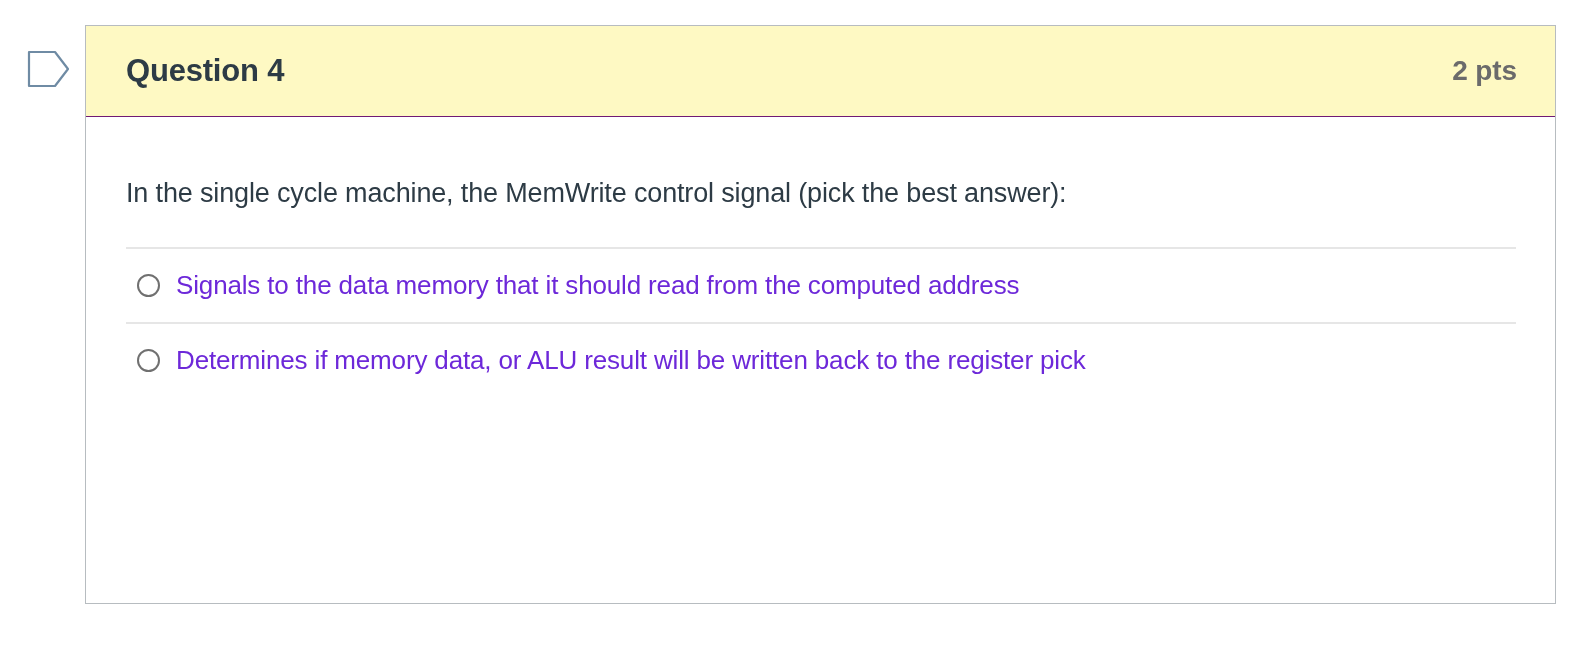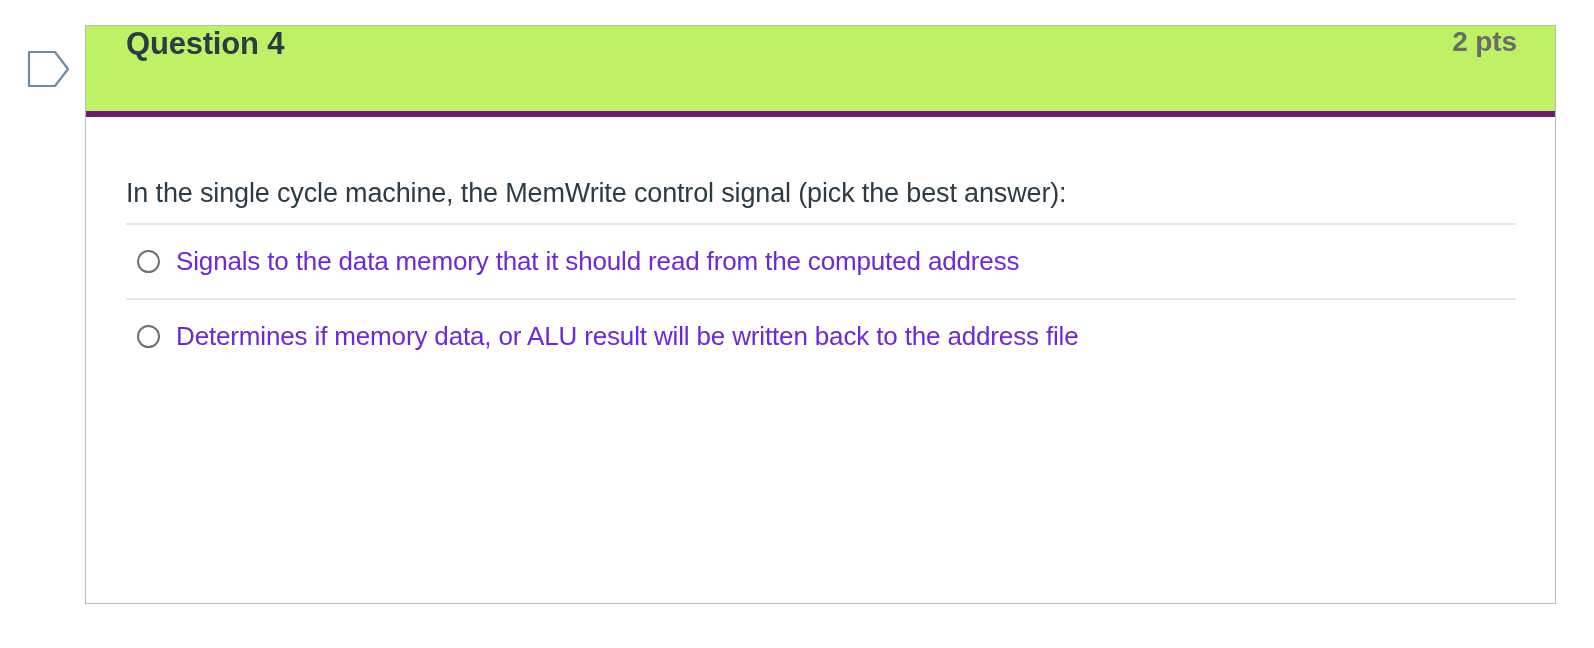--- a/index.html
+++ b/index.html
@@ -39,23 +39,24 @@
     width: 1471px;
     height: 579px;
     border: 1px solid #b7bcc0;
     box-sizing: border-box;
     background: #ffffff;
   }
 
   .question-header {
     height: 91px;
     box-sizing: border-box;
-    background: #bef264;
-    border-bottom: 6px solid #701a75;
+    background: #fef9c3;
+    border-bottom: 1px solid #701a75;
     display: flex;
+    align-items: center;
     justify-content: space-between;
     padding: 0 38px 0 40px;
   }
 
   .question-title {
     font-size: 31px;
     font-weight: bold;
     color: #2d3b45;
     letter-spacing: -0.2px;
   }
@@ -69,21 +70,21 @@
 
   .question-body {
     padding: 0 40px 0 40px;
   }
 
   .question-text {
     font-size: 27px;
     color: #2d3b45;
     line-height: 1.35;
     padding-top: 58px;
-    padding-bottom: 12px;
+    padding-bottom: 36px;
     letter-spacing: -0.15px;
   }
 
   .answers {
     margin-top: 0px;
   }
 
   .answer-row {
     display: flex;
     align-items: center;
@@ -139,21 +140,21 @@
 
       <div class="answers">
 
         <div class="answer-row">
           <span class="radio-circle"></span>
           <span class="answer-text">Signals to the data memory that it should read from the computed address</span>
         </div>
 
         <div class="answer-row">
           <span class="radio-circle"></span>
-          <span class="answer-text">Determines if memory data, or ALU result will be written back to the address file</span>
+          <span class="answer-text">Determines if memory data, or ALU result will be written back to the register pick</span>
         </div>
 
 
 
       </div>
     </div>
   </div>
 </div>
 
 </body></html>

